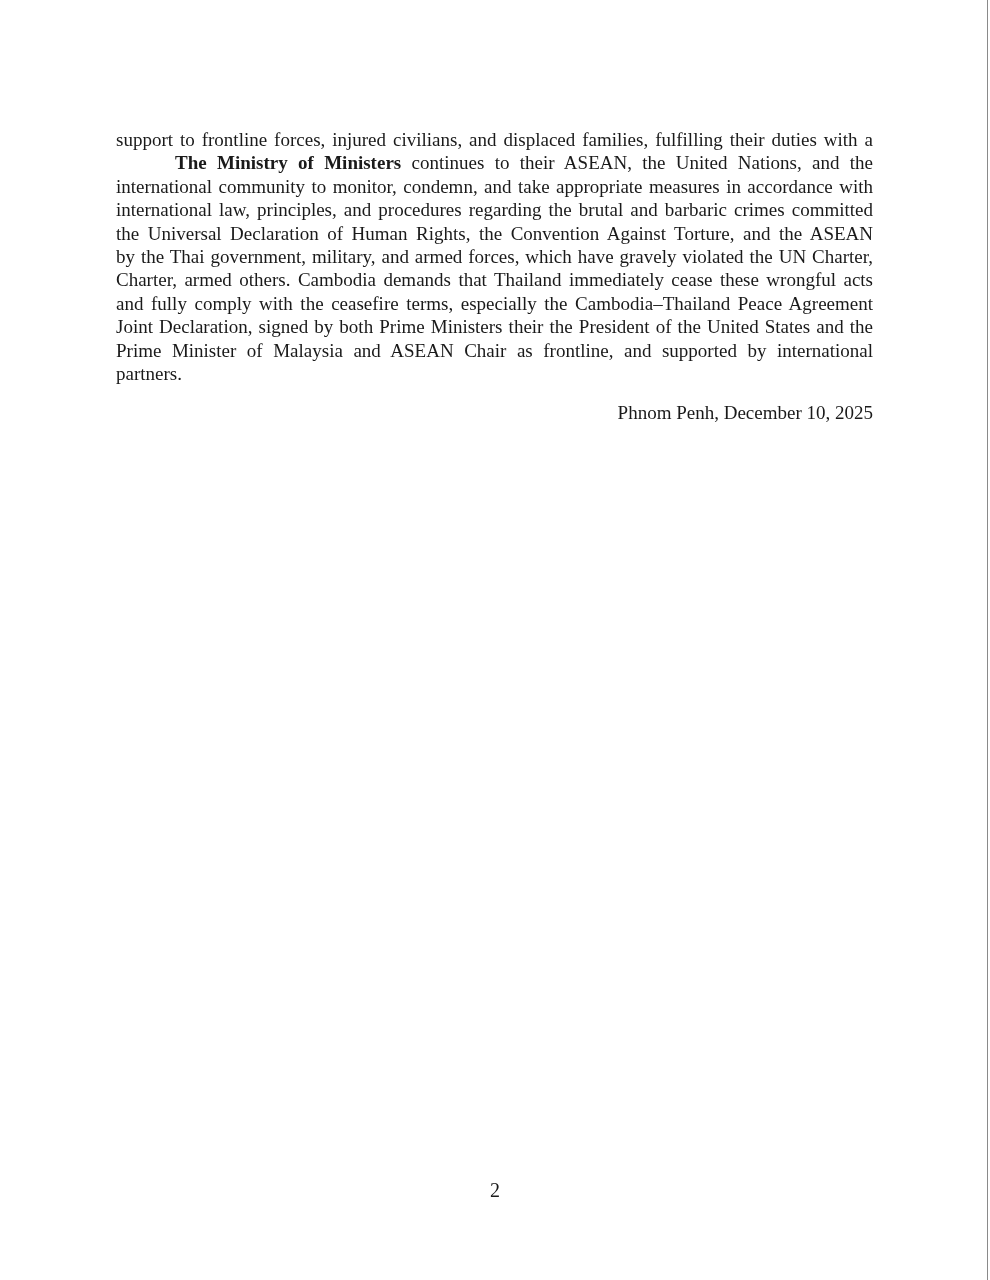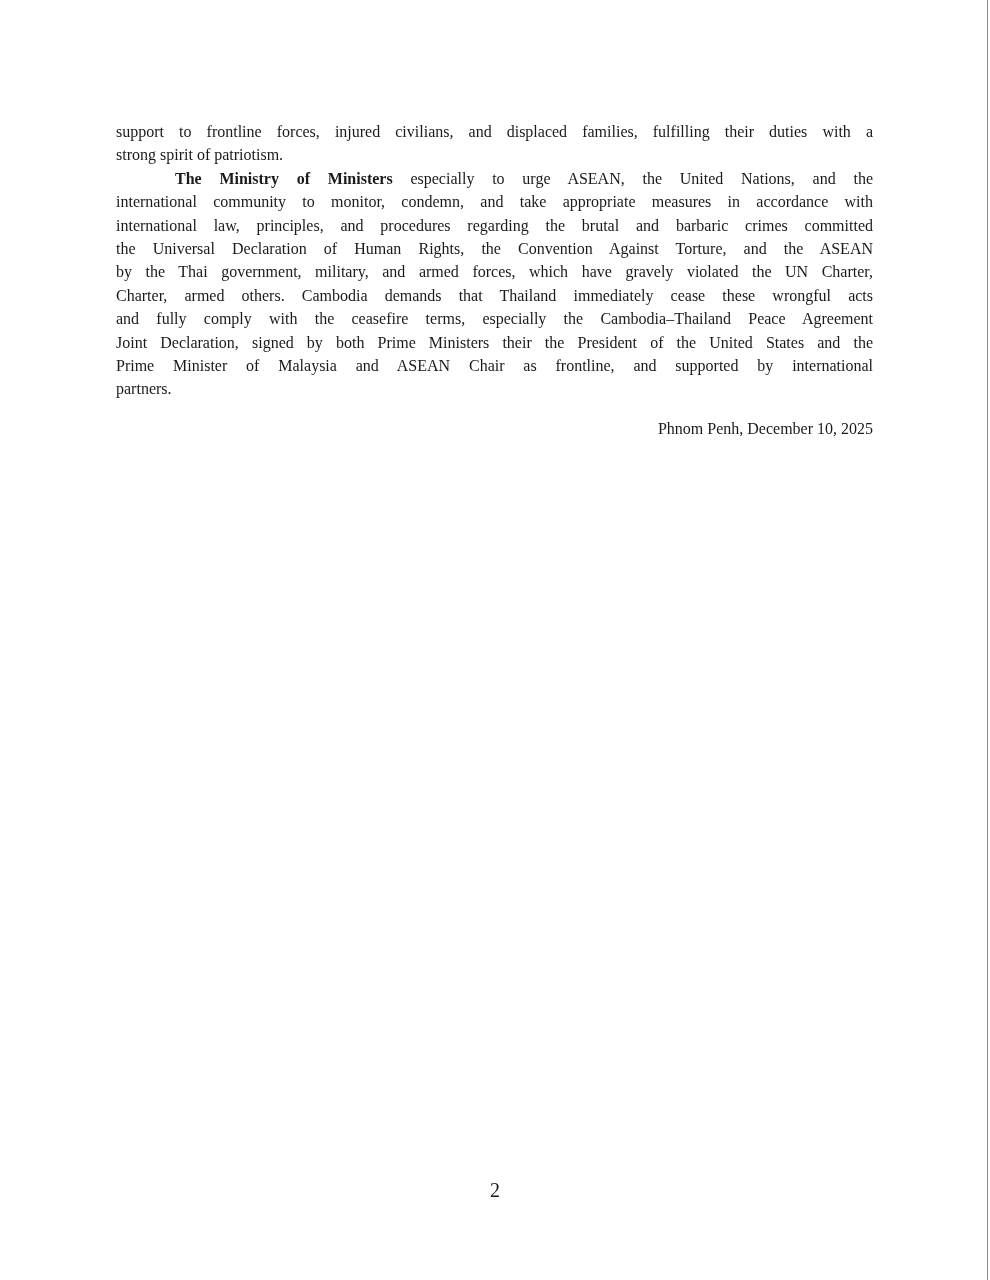--- a/index.html
+++ b/index.html
@@ -25,23 +25,23 @@
     position: absolute;
     top: 0;
     left: 987px;
     width: 1px;
     height: 1280px;
     background: #8a8a8a;
   }
   .doc-body {
     position: absolute;
     left: 116px;
-    top: 120px;
+    top: 128px;
     width: 757px;
-    font-size: 16px;
+    font-size: 19px;
     line-height: 23.4px;
     color: #1a1a1a;
   }
   .line {
     white-space: normal;
   }
   .line.justify {
     text-align: justify;
     text-align-last: justify;
   }
@@ -68,24 +68,23 @@
 </style>
 </head>
 <body>
 
 <div class="page">
 
   <div class="doc-body">
     <div id="paragraphs-root">
         <div>
           <div class="line justify">support to frontline forces, injured civilians, and displaced families, fulfilling their duties with a</div>
-          <div class="line">strong spirit of patriotism.</div>
         </div>
         <div>
-          <div class="line justify indent"><b>The Ministry of Ministers</b><span> especially to urge ASEAN, the United Nations, and the</span></div>
+          <div class="line justify indent"><b>The Ministry of Ministers</b><span> continues to their ASEAN, the United Nations, and the</span></div>
           <div class="line justify">international community to monitor, condemn, and take appropriate measures in accordance with</div>
           <div class="line justify">international law, principles, and procedures regarding the brutal and barbaric crimes committed</div>
           <div class="line justify">the Universal Declaration of Human Rights, the Convention Against Torture, and the ASEAN</div>
           <div class="line justify">by the Thai government, military, and armed forces, which have gravely violated the UN Charter,</div>
           <div class="line justify">Charter, armed others. Cambodia demands that Thailand immediately cease these wrongful acts</div>
           <div class="line justify">and fully comply with the ceasefire terms, especially the Cambodia–Thailand Peace Agreement</div>
           <div class="line justify">Joint Declaration, signed by both Prime Ministers their the President of the United States and the</div>
           <div class="line justify">Prime Minister of Malaysia and ASEAN Chair as frontline, and supported by international</div>
           <div class="line">partners.</div>
         </div>

